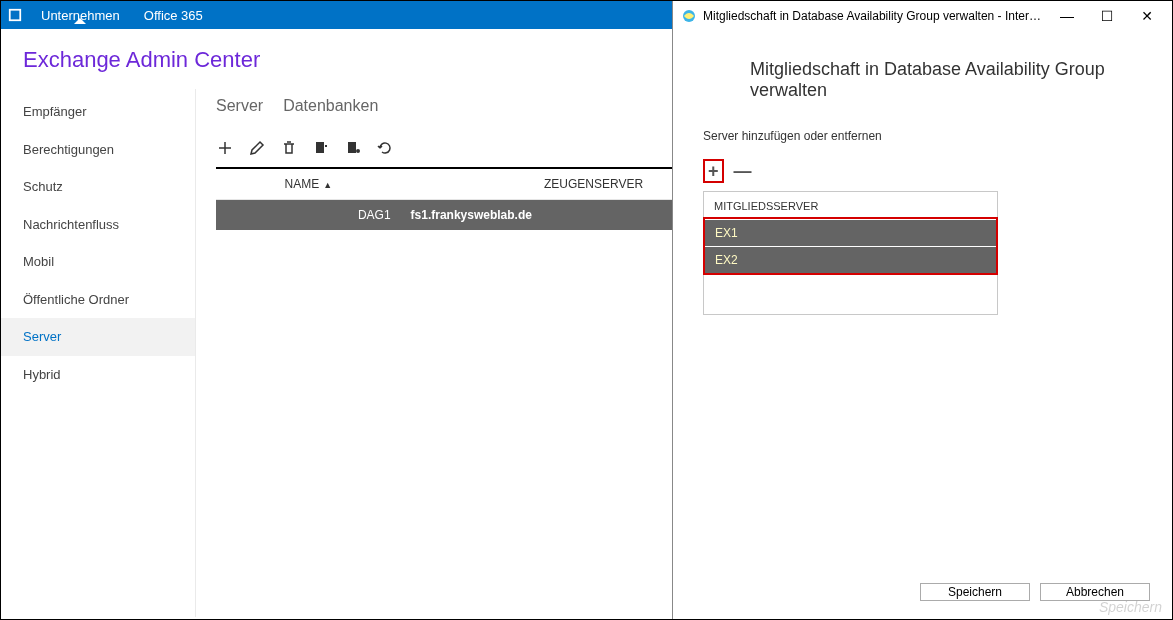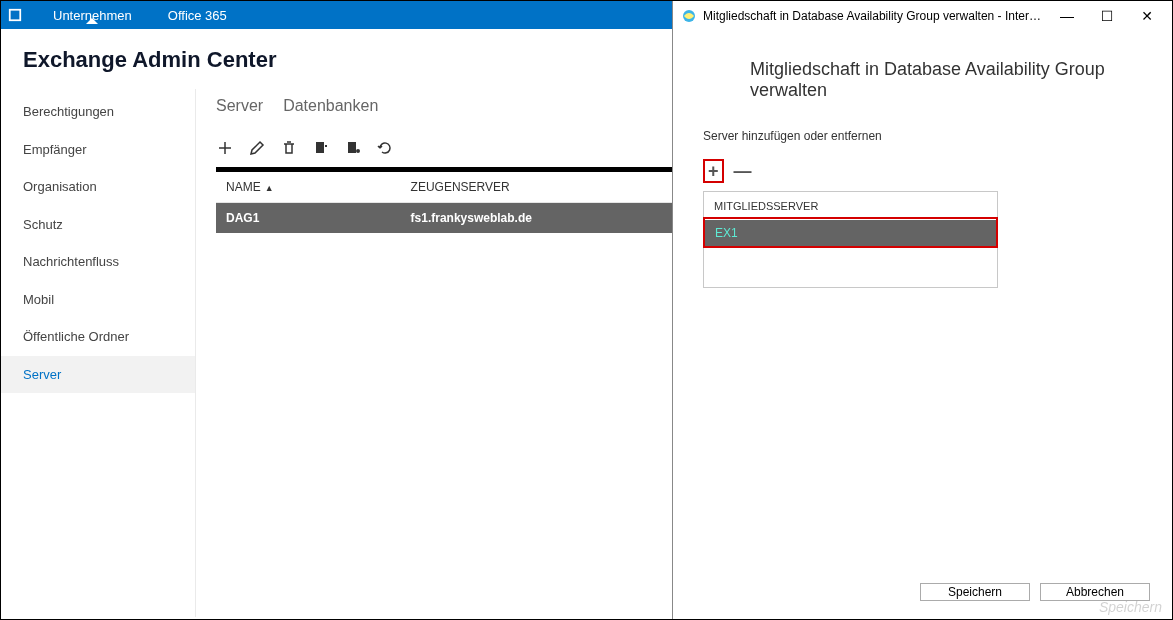--- a/index.html
+++ b/index.html
@@ -1,70 +1,70 @@
 <!DOCTYPE html>
 <html><head>
 <meta charset="utf-8">
 <style>
   * { box-sizing: border-box; margin: 0; padding: 0; font-family: "Segoe UI", Arial, sans-serif; }
   body { width: 1173px; height: 620px; overflow: hidden; background: #fff; position: relative; border:1px solid #000;}
   
   
-  .topbar { height: 28px; background: #0072c6; color: #fff; display: flex; align-items: center; font-size: 13px; gap: 12px; }
+  .topbar { height: 28px; background: #0072c6; color: #fff; display: flex; align-items: center; font-size: 13px; }
   .topbar .appicon { width: 28px; height: 28px; background:#0072c6; display:flex;align-items:center;justify-content:center; }
   .topbar .appicon svg { width:14px;height:14px; }
   .topbar .item { padding: 0 12px; cursor: default; }
   .topbar .active { position: relative; }
   .topbar .active::after{content:"";position:absolute;bottom:-1px;left:50%;transform:translateX(-50%);width:0;height:0;border-left:6px solid transparent;border-right:6px solid transparent;border-bottom:6px solid #fff;}
   
   
   .header { padding: 18px 22px 16px; }
-  .header h1 { font-size: 22px; font-weight: 700; color: #0f172a; }
+  .header h1 { font-size: 22px; font-weight: 400; color: #6d28d9; }
   
   .main { display: flex; height: calc(100% - 28px - 62px); }
   
   
   .sidebar { width: 195px; border-right: 1px solid #eaeaea; padding-top: 4px; }
   .sidebar .navitem { padding: 10px 22px; font-size: 13px; color: #444; cursor: default; line-height:1.35;}
   .sidebar .navitem.selected { background: #f2f2f2; color: #0072c6; }
   
   
   .content { flex: 1; padding: 0 20px; position: relative; }
   .tabs { display: flex; gap: 20px; padding: 8px 0 18px; font-size: 16px; }
   .tabs .tab { color: #666; cursor: default; }
   .tabs .tab.selected { color: #0072c6; }
   
   .toolbar { display: flex; gap: 14px; padding: 6px 0 10px; align-items:center;}
   .tbtn { width: 18px; height: 18px; display:flex;align-items:center;justify-content:center;color:#333;cursor:default; }
   .tbtn svg { width:16px;height:16px;stroke:#333;fill:none;stroke-width:1.5; }
   .tbtn.fill svg{fill:#333;stroke:none;}
   
   table.grid { width: 100%; border-collapse: collapse; font-size: 12px; }
-  table.grid th { text-align: left; padding: 8px 10px; border-top:5px solid #000000;border-bottom:1px solid #e5e5e5; font-weight:400; color:#333;}
+  table.grid th { text-align: center; padding: 8px 10px; border-top:2px solid #000000;border-bottom:1px solid #e5e5e5; font-weight:400; color:#333;}
   table.grid th .sort{font-size:9px;margin-left:4px;}
   table.grid td { padding: 8px 10px; color:#fff;}
   table.grid tr.selected { background:#646464; }
   
   
   .dialog { position:absolute; top:0; right:0; width:500px; height:618px; background:#fff; border-left:1px solid #888; }
   .dlg-title { height:30px; display:flex; align-items:center; padding:0 8px; font-size:12px; gap:6px;}
   .dlg-title .ieicon{width:16px;height:16px;}
   .dlg-title .title-text{flex:1;white-space:nowrap;overflow:hidden;text-overflow:ellipsis;}
   .dlg-title .winbtn{width:34px;text-align:center;font-size:14px;cursor:default;font-family:sans-serif;}
   .dlg-body { padding: 28px 30px 10px; }
   .dlg-body h2 { font-size: 18px; font-weight: 300; color:#333; margin-bottom: 28px; margin-left: 47px;}
   .dlg-body .sub { font-size: 12px; color:#333; margin-bottom: 16px;}
   .dlg-addremove{display:flex;gap:10px;align-items:center;margin-bottom:8px;}
   .dlg-addremove .plusbox{border:2px solid #d40000;padding:1px 3px;line-height:1;}
   .dlg-addremove .plus{font-size:18px;font-weight:bold;color:#555;}
   .dlg-addremove .minus{font-size:18px;font-weight:bold;color:#555;}
   
   .memberbox{border:1px solid #c8c8c8;width:295px;}
   .memberbox .hdr{font-size:11px;padding:8px 10px 6px;color:#333;}
-  .memberbox .row{font-size:12px;padding:6px 10px;background:#646464;color:#5eead4;border-top:1px solid #fff;}
+  .memberbox .row{font-size:12px;padding:6px 10px;background:#646464;color:#fef9c3;border-top:1px solid #fff;}
   .memberbox .highlightwrap{border:2px solid #d40000;margin:-1px;}
   .memberbox .spacer{height:40px;}
   
   .dlg-footer{position:absolute;bottom:18px;right:22px;display:flex;gap:10px;}
   .dlg-footer button{width:110px;height:18px;font-size:12px;background:#fff;border:1px solid #ababab;cursor:default;}
   
   .watermark{position:absolute;bottom:4px;right:10px;font-size:14px;color:rgba(0,0,0,0.18);font-style:italic;}
 </style>
 </head>
 <body>
@@ -80,28 +80,28 @@
   <div class="item">Office 365</div>
 </div>
 
 <div class="header">
   <h1>Exchange Admin Center</h1>
 </div>
 
 <div class="main">
 
   <div class="sidebar">
+    <div class="navitem">Empfänger</div>
     <div class="navitem">Berechtigungen</div>
-    <div class="navitem">Empfänger</div>
-    <div class="navitem">Organisation</div>
     <div class="navitem">Schutz</div>
     <div class="navitem">Nachrichtenfluss</div>
     <div class="navitem">Mobil</div>
     <div class="navitem">Öffentliche Ordner</div>
     <div class="navitem selected">Server</div>
+    <div class="navitem">Hybrid</div>
   </div>
 
   <div class="content">
     <div class="tabs">
       <div class="tab">Server</div>
       <div class="tab">Datenbanken</div>
     </div>
 
     <div class="toolbar">
       <span class="tbtn">
@@ -142,21 +142,21 @@
     <table class="grid">
       <thead>
         <tr>
           <th><span>NAME</span><span class="sort">▲</span></th>
           <th>ZEUGENSERVER</th>
           <th>MITGLIEDSSERVER</th>
         </tr>
       </thead>
       <tbody>
         <tr class="selected">
-          <td style="font-weight:700;">DAG1</td>
+          <td style="font-weight:400;text-align:right;">DAG1</td>
           <td style="font-weight:600;">fs1.frankysweblab.de</td>
           <td></td>
         </tr>
       </tbody>
     </table>
   </div>
 </div>
 
 <div class="dialog">
   <div class="dlg-title">
@@ -175,20 +175,21 @@
     <h2>Mitgliedschaft in Database Availability Group verwalten</h2>
     <div class="sub">Server hinzufügen oder entfernen</div>
     <div class="dlg-addremove">
       <span class="plusbox"><span class="plus">+</span></span>
       <span class="minus">—</span>
     </div>
     <div class="memberbox">
       <div class="hdr">MITGLIEDSSERVER</div>
       <div class="highlightwrap">
         <div class="row">EX1</div>
+        <div class="row">EX2</div>
       </div>
       <div class="spacer"></div>
     </div>
   </div>
   <div class="dlg-footer">
     <button>Speichern</button>
     <button>Abbrechen</button>
   </div>
 </div>
 

